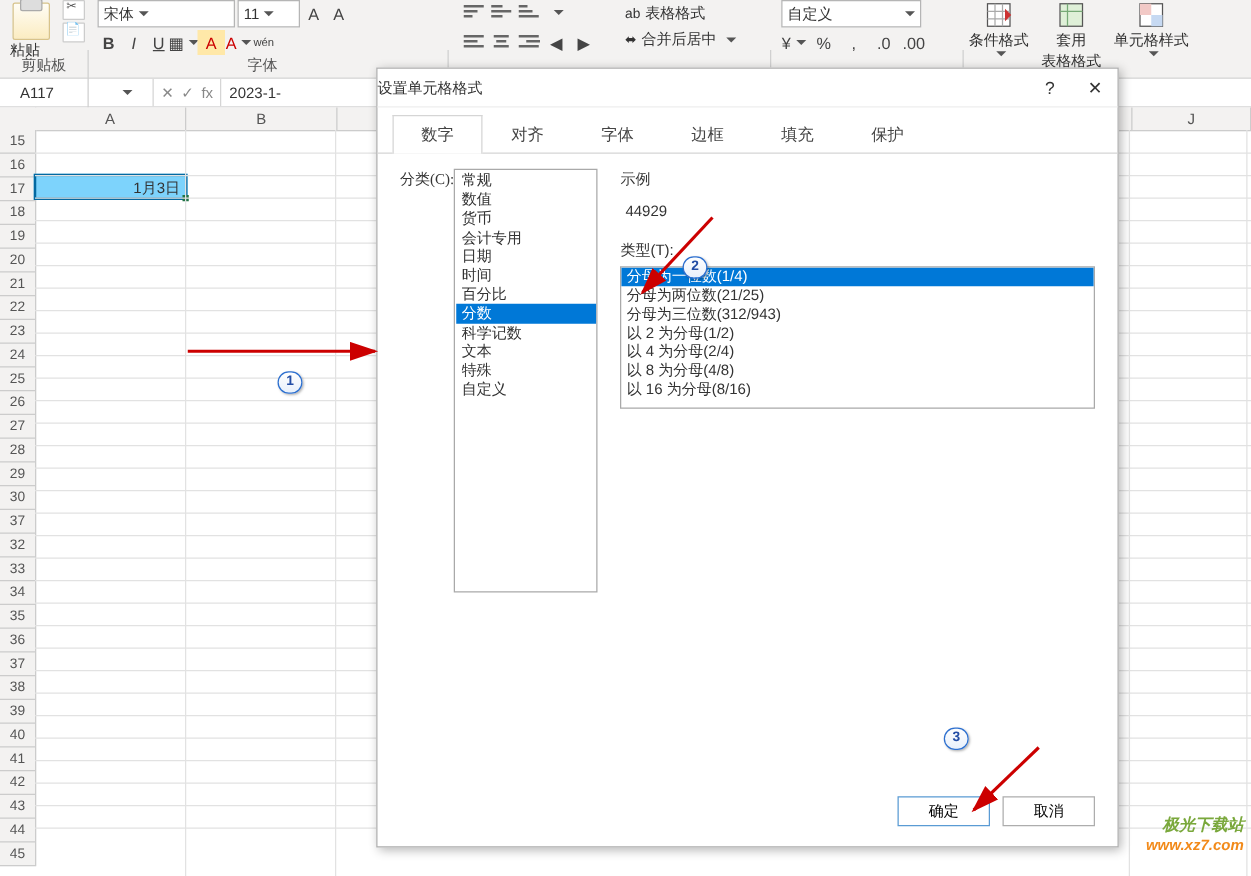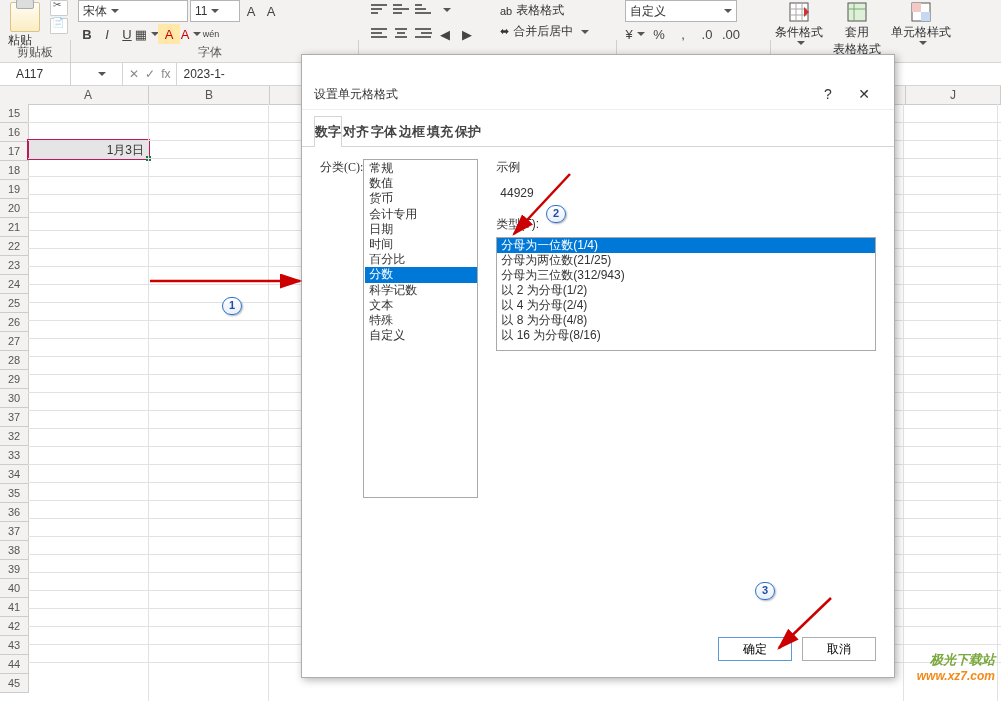--- a/index.html
+++ b/index.html
@@ -73,49 +73,48 @@
     height: 616px;
   }
   .grid-corner { position: absolute; left:0; top:0; width:28px; height:18px; border-bottom:1px solid #ccc; border-right:1px solid #ccc; background:#f3f2f1; }
   .col-headers { position: absolute; left: 28px; top: 0; right:0; height: 18px; display: flex; background: #f3f2f1; border-bottom: 1px solid #ccc; }
   .col-header { text-align: center; border-right: 1px solid #ccc; color: #555; font-size: 12px; line-height: 18px;}
   .row-headers { position: absolute; left: 0; top: 18px; width: 28px; background: #f3f2f1; border-right: 1px solid #ccc; }
   .row-header { height: 18px; line-height: 18px; text-align: center; border-bottom: 1px solid #ccc; font-size: 11px; color: #555; }
   .cells { position: absolute; left: 28px; top: 18px; right: 0; bottom: 0; }
   .cell-col-line { position: absolute; top:0; bottom:0; border-left: 1px solid #e2e2e2; }
   .cell-row-line { position: absolute; left:0; right:0; border-top: 1px solid #e2e2e2; }
-  .active-cell { position: absolute; border: 2px solid #be185d; background: #e5e5e5; }
+  .active-cell { position: absolute; border: 2px solid #0369a1; background: #7dd3fc; }
   .active-cell span { position:absolute; right: 4px; top: 1px; font-size: 12px; }
   .active-handle { position: absolute; right: -3px; bottom: -3px; width: 5px; height: 5px; background: #217346; }
   
   .modal {
     position: absolute;
     left: 301px;
     top: 54px;
     width: 592px;
     height: 622px;
     background: #fff;
     border: 1px solid #adadad;
     box-shadow: 2px 2px 8px rgba(0,0,0,.3);
     display: flex;
     flex-direction: column;
   }
   .modal-title {
     height: 30px;
     display: flex;
     align-items: center;
-    padding: 0 12px;
+    padding: 0 0;
     font-size: 12px;
     border-bottom: 1px solid #eee;
-    margin-top: 24px;
   }
   .modal-title .spacer { flex: 1; }
   .modal-title .help-btn, .modal-title .close-btn { width: 36px; height: 20px; text-align: center; font-size: 14px; line-height: 20px; cursor: pointer; }
   .modal-tabs { display: flex; padding: 6px 12px 0; gap: 0; border-bottom: 1px solid #d5d5d5; }
-  .modal-tab { padding: 6px 0; border: 1px solid transparent; border-bottom: none; margin-bottom: -1px; font-size: 13px; color: #444; font-weight: bold; }
+  .modal-tab { padding: 6px 22px; border: 1px solid transparent; border-bottom: none; margin-bottom: -1px; font-size: 13px; color: #444; }
   .modal-tab.active { border-color: #d5d5d5; background: #fff; }
   .modal-body { flex: 1; padding: 12px 18px; display: flex; gap: 18px; }
   .category-section { display: flex; flex-direction: row; font-family: Liberation Serif, serif; }
   .category-label { font-size: 12px; margin-bottom: 4px; }
   .category-list { width: 112px; height: 336px; border: 1px solid #a9a9a9; overflow-y: scroll; padding: 1px 0 0 1px; }
   .category-item { padding: 0 4px; height: 15.2px; line-height: 15px; font-size: 12px; cursor: pointer; }
   .category-item.selected {
     background: #0078d7;
     color: #fff;
   }

